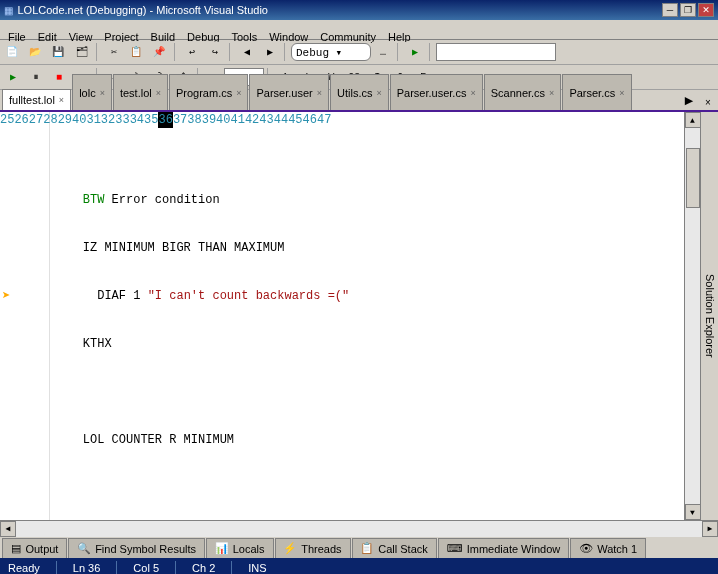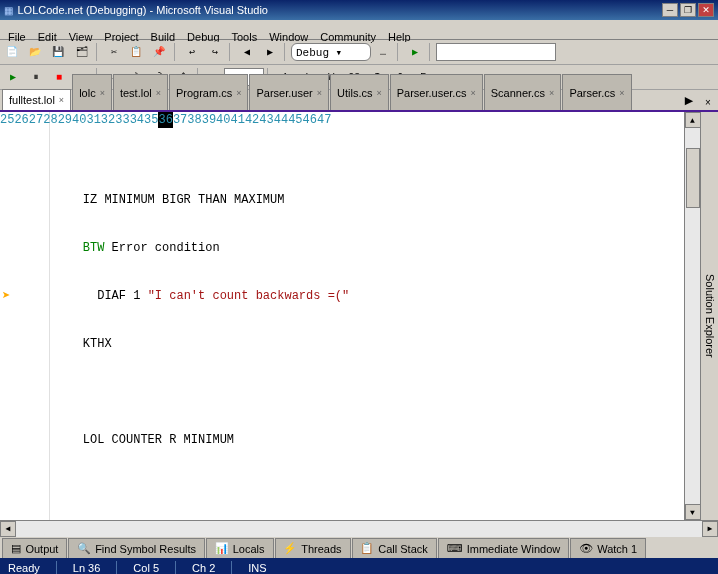--- a/index.html
+++ b/index.html
@@ -410,22 +410,22 @@
         <div class="ln">43</div>
         <div class="ln">44</div>
         <div class="ln">45</div>
         <div class="ln">46</div>
         <div class="ln">47</div>
       </div>
     </div>
 
     <div class="code-content">
       <div class="code-line">&nbsp;</div>
+      <div class="code-line"><span>    <span class="kw-green">BTW</span> Error condition</span></div>
       <div class="code-line"><span>    IZ MINIMUM BIGR THAN MAXIMUM</span></div>
-      <div class="code-line"><span>    <span class="kw-green">BTW</span> Error condition</span></div>
       <div class="code-line"><span>      DIAF 1 <span class="str-red">"I can't count backwards =("</span></span></div>
       <div class="code-line"><span>    KTHX</span></div>
       <div class="code-line">&nbsp;</div>
       <div class="code-line"><span>    LOL COUNTER R MINIMUM</span></div>
       
       
       
       
       
       

